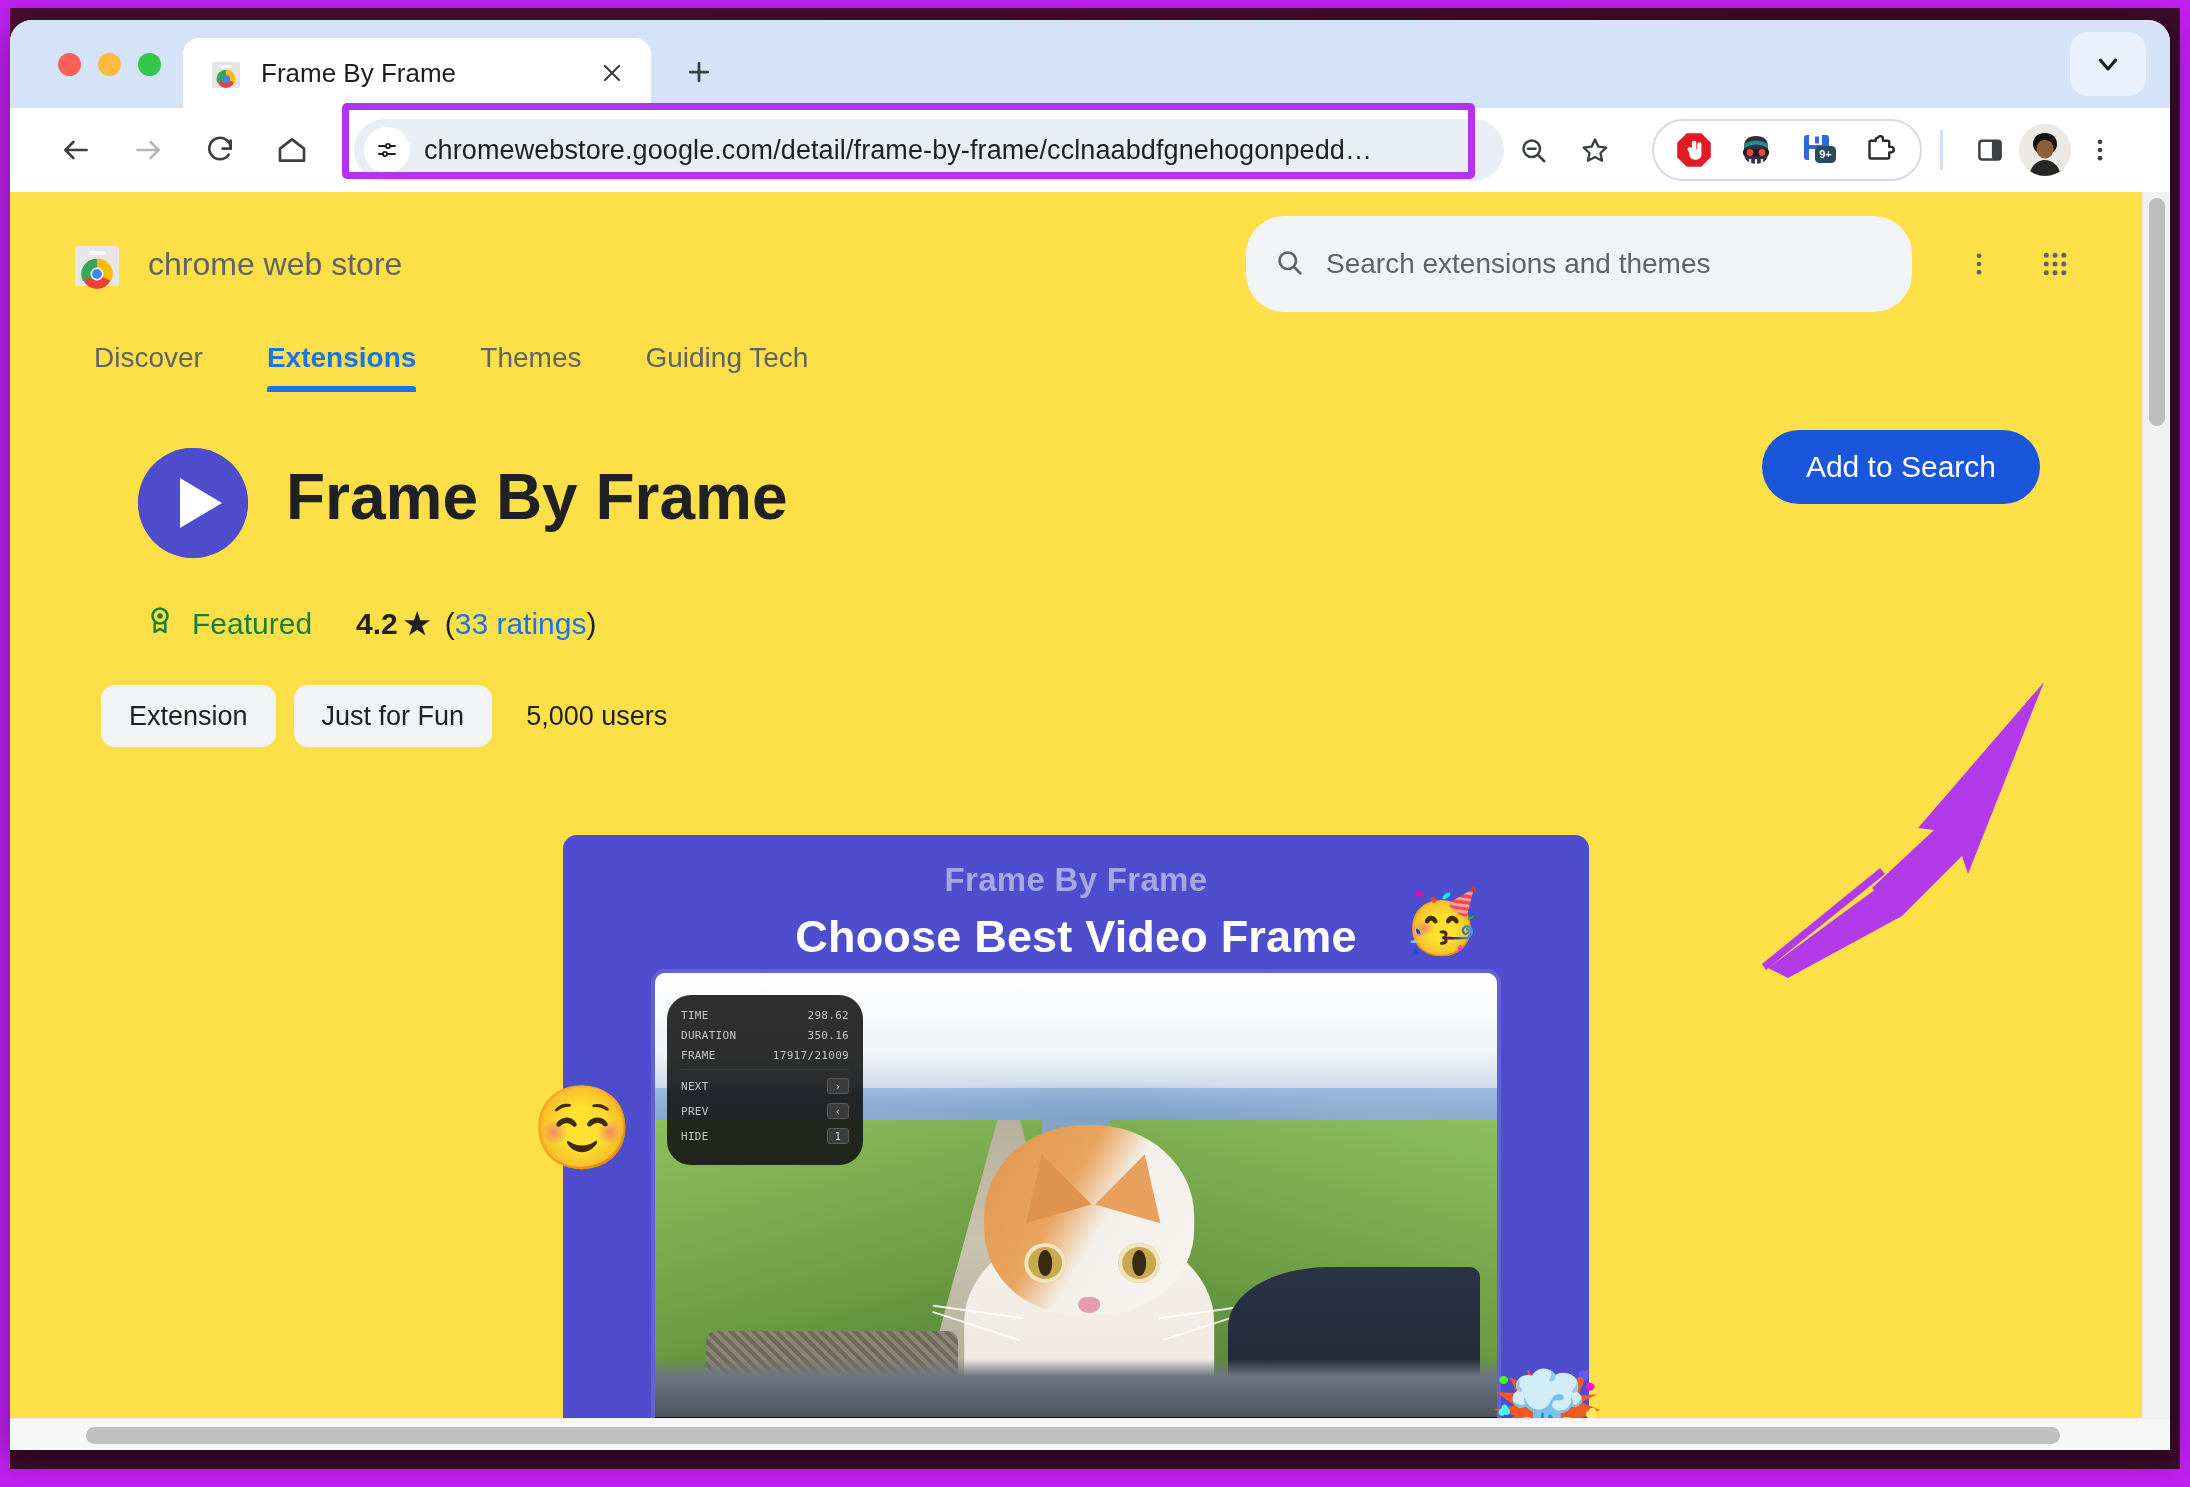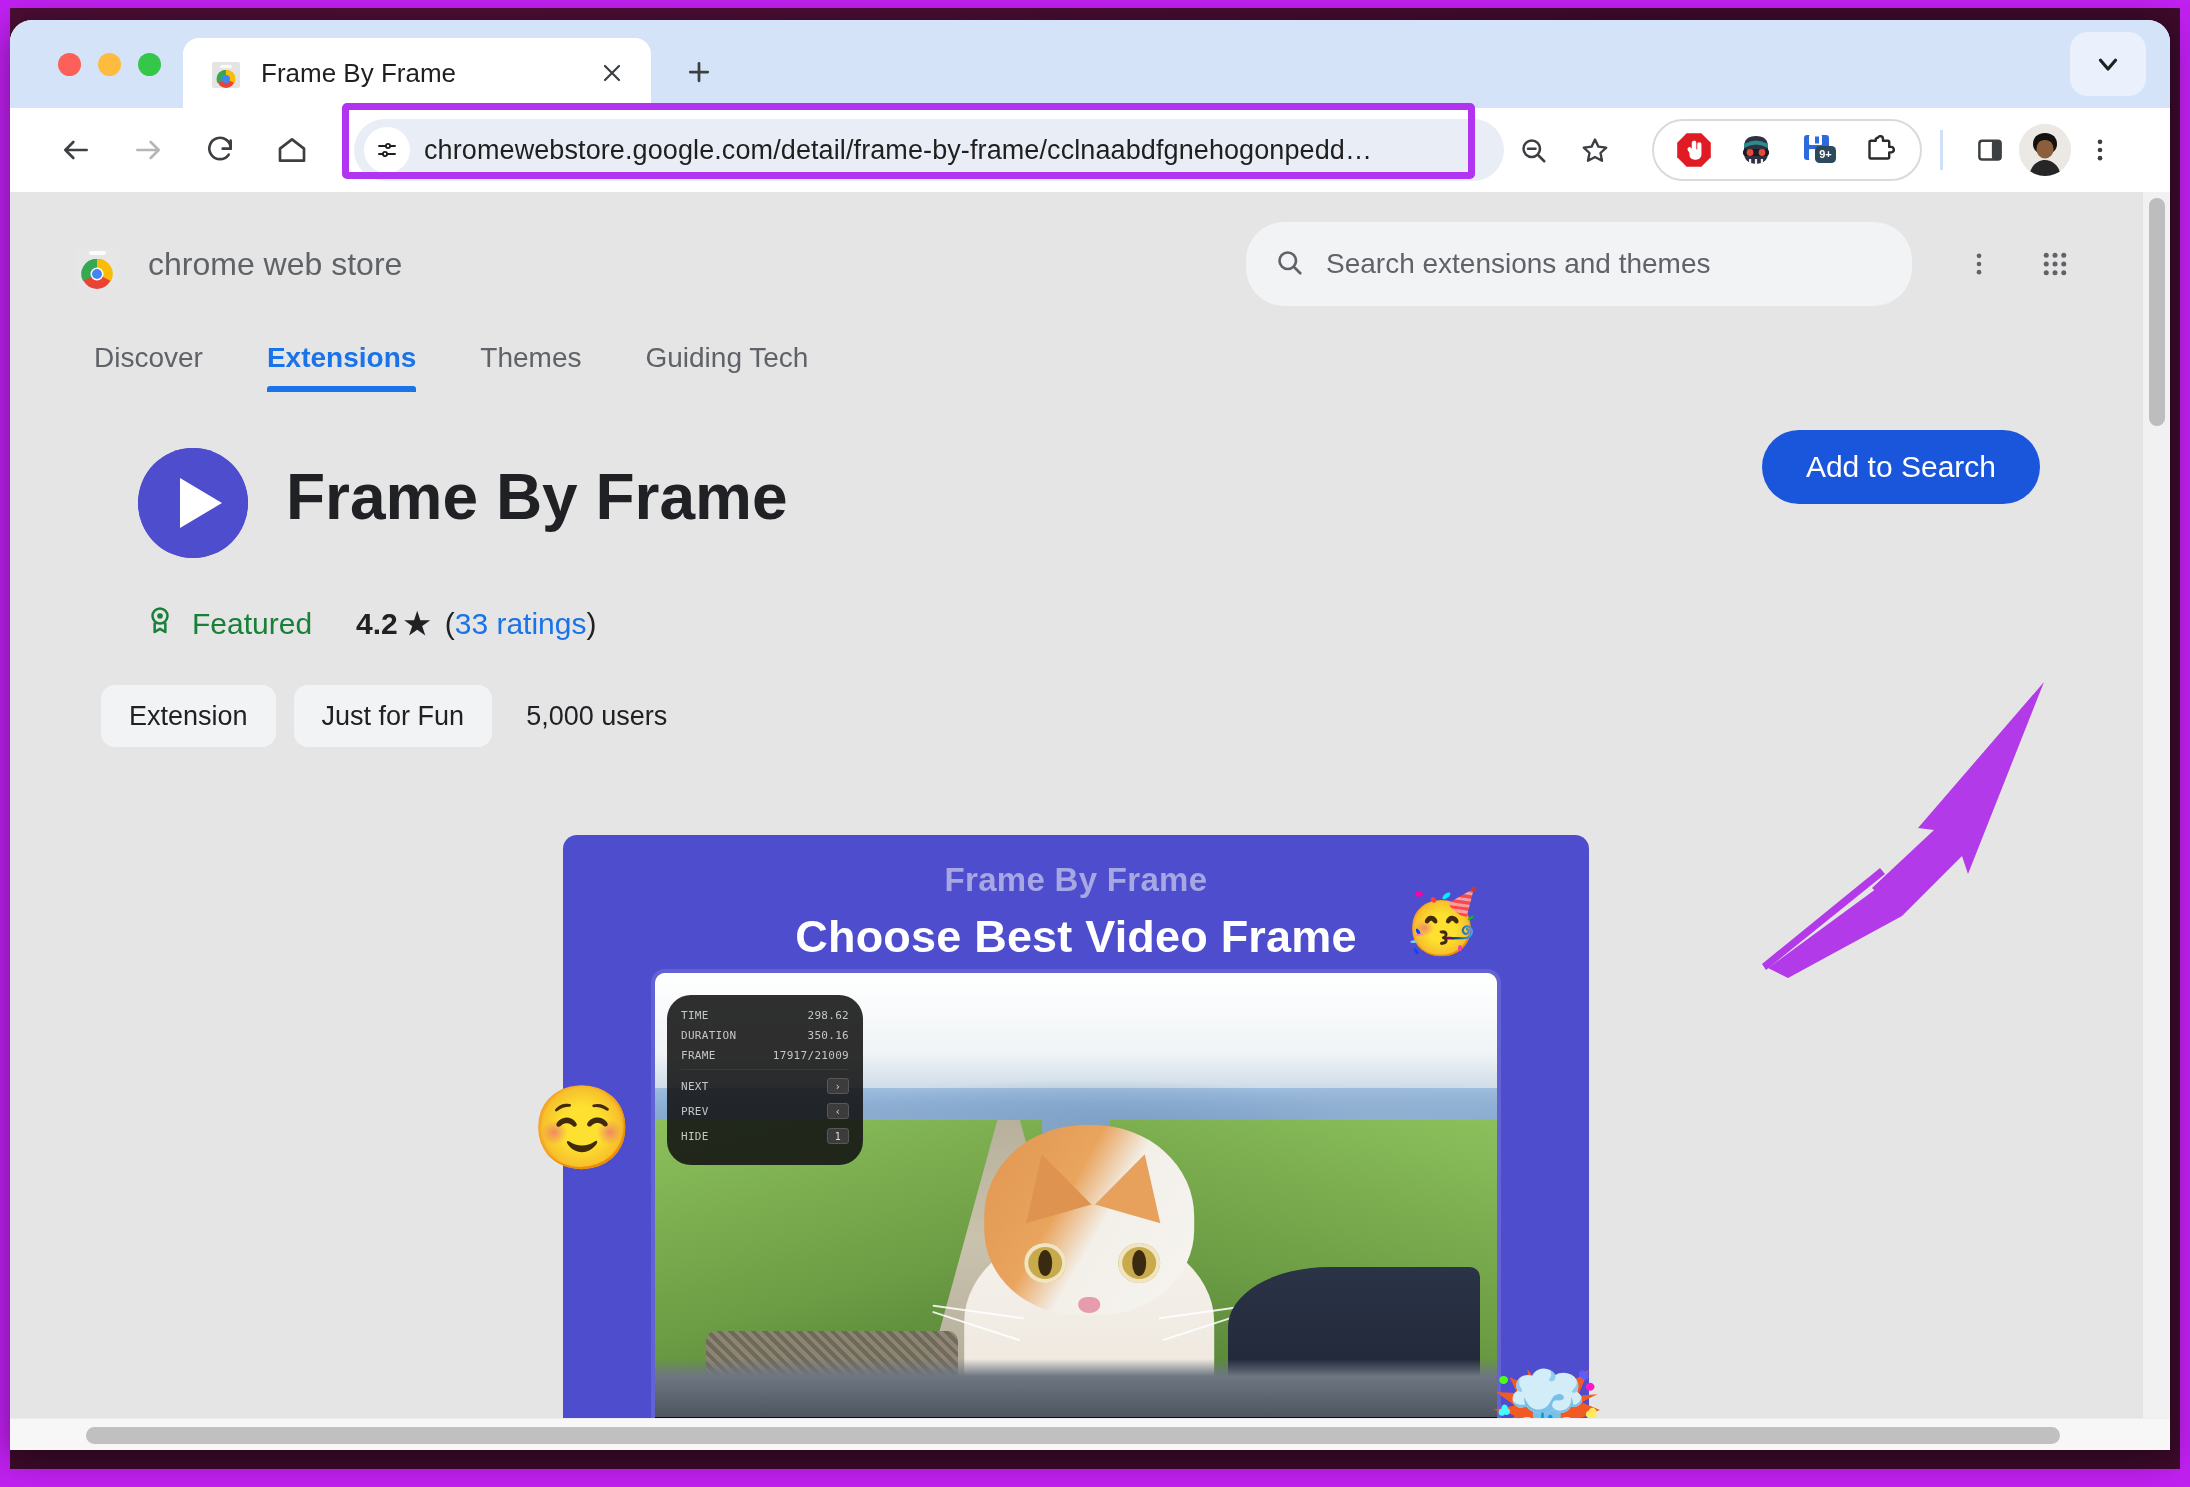--- a/index.html
+++ b/index.html
@@ -232,21 +232,21 @@
     flex: 0 0 52px;
     background: #e8e6e2;
     overflow: hidden;
     position: relative;
   }
 
   
   .viewport {
     flex: 1;
     position: relative;
-    background: #e5e5e5;
+    background: #fde047;
     overflow: hidden;
     display: flex;
   }
   .page {
     flex: 1;
     position: relative;
     overflow: hidden;
   }
 
   
@@ -262,21 +262,21 @@
     flex: 0 0 54px;
   }
   .cws-brand {
     font-size: 32px;
     color: #5f6368;
     margin-left: 24px;
     white-space: nowrap;
   }
   .cws-search {
     width: 666px;
-    height: 84px;
+    height: 96px;
     background: #f1f3f4;
     border-radius: 38px;
     display: flex;
     align-items: center;
     gap: 22px;
     padding: 0 28px;
     margin-left: auto;
   }
   .cws-search-ph {
     font-size: 28px;

